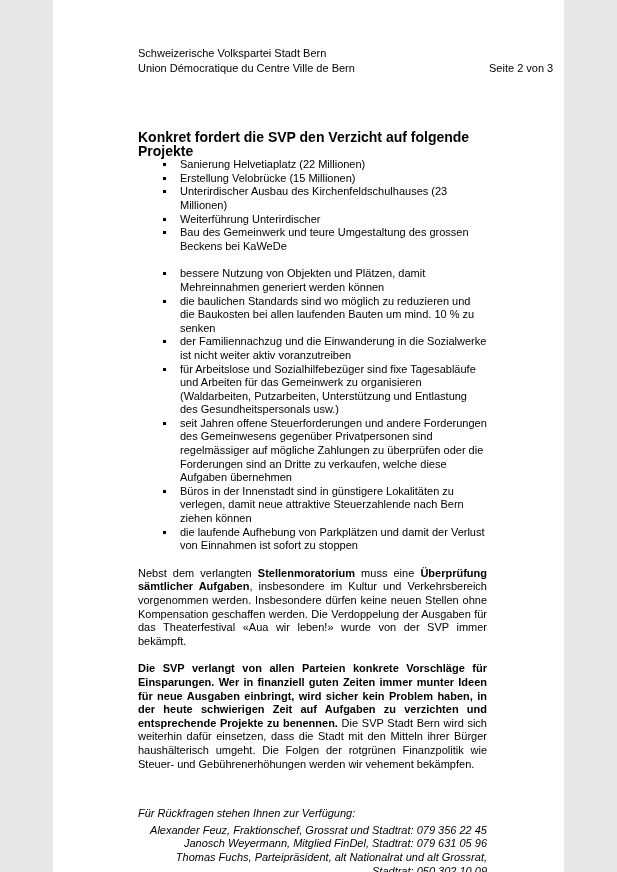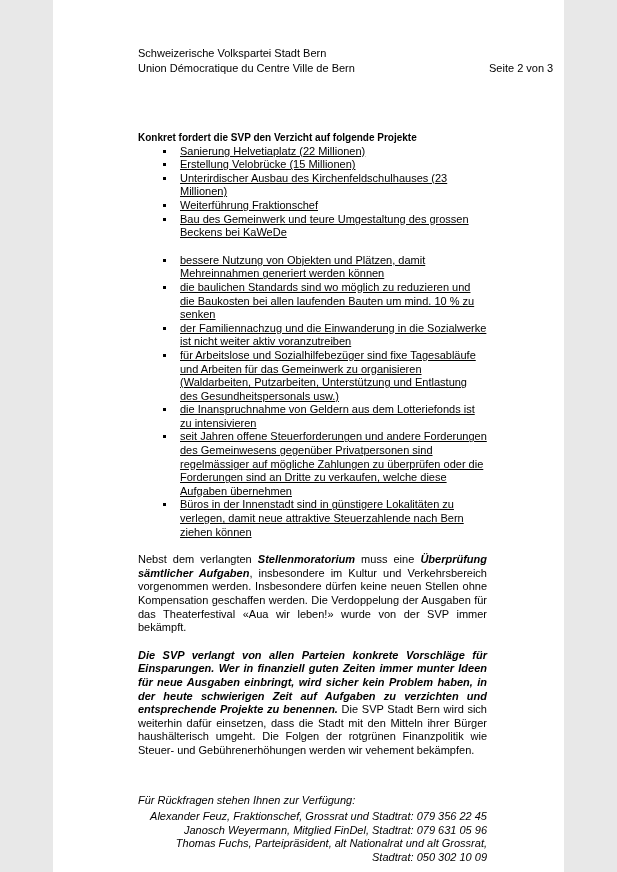--- a/index.html
+++ b/index.html
@@ -15,44 +15,44 @@
     font-size: 11px;
     line-height: 13.6px;
     color: #000000;
   }
   
   .hdr { line-height: 15px; }
   .hdr-row2 { position: relative; }
   .page-num { position: absolute; left: 351px; top: 0; white-space: nowrap; }
   
   .sec-heading {
-    font-size: 10px;
+    font-size: 14px;
     font-weight: bold;
     margin: 0;
     line-height: 13.6px;
   }
   .sec-1 { margin-top: 55px; }
   .sec-2 { margin-top: 14px; }
   
   ul.blist { margin: 0; padding: 0; list-style: none; }
-  ul.blist li { position: relative; padding-left: 42px; text-decoration: underline; }
+  ul.blist li { position: relative; padding-left: 42px; }
   ul.blist .sq {
     position: absolute;
     left: 25px;
     top: 5px;
     width: 3px;
     height: 3px;
     background: #000;
   }
   
   .paras p {
     margin: 14px 0 0 0;
     text-align: justify;
   }
-  .paras .b { font-weight: bold; font-style: italic; }
+  .paras .b { font-weight: bold; }
   
   .contact-intro {
     margin: 36px 0 0 0;
     font-style: italic;
   }
   .contact-lines { margin-top: 3px; font-style: italic; text-align: right; }
   .contact-lines div { line-height: 13.6px; }
 </style>
 </head>
 <body>
@@ -66,34 +66,35 @@
       <span class="page-num">Seite 2 von 3</span>
     </div>
   </div>
 
   <div class="sec-1">
     <p class="sec-heading">Konkret fordert die SVP den Verzicht auf folgende Projekte</p>
     <ul class="blist">
         <li><span class="sq"></span><span>Sanierung Helvetiaplatz (22 Millionen)</span></li>
         <li><span class="sq"></span><span>Erstellung Velobrücke (15 Millionen)</span></li>
         <li><span class="sq"></span><span>Unterirdischer Ausbau des Kirchenfeldschulhauses (23 Millionen)</span></li>
-        <li><span class="sq"></span><span>Weiterführung Fraktionschef</span></li>
+        <li><span class="sq"></span><span>Weiterführung Unterirdischer</span></li>
         <li><span class="sq"></span><span>Bau des Gemeinwerk und teure Umgestaltung des grossen Beckens bei KaWeDe</span></li>
       </ul>
   </div>
 
   <div class="sec-2">
     <ul class="blist">
         <li><span class="sq"></span><span>bessere Nutzung von Objekten und Plätzen, damit Mehreinnahmen generiert werden können</span></li>
         <li><span class="sq"></span><span>die baulichen Standards sind wo möglich zu reduzieren und die Baukosten bei allen laufenden Bauten um mind. 10 % zu senken</span></li>
         <li><span class="sq"></span><span>der Familiennachzug und die Einwanderung in die Sozialwerke ist nicht weiter aktiv voranzutreiben</span></li>
         <li><span class="sq"></span><span>für Arbeitslose und Sozialhilfebezüger sind fixe Tagesabläufe und Arbeiten für das Gemeinwerk zu organisieren (Waldarbeiten, Putzarbeiten, Unterstützung und Entlastung des Gesundheitspersonals usw.)</span></li>
-        <li><span class="sq"></span><span>die Inanspruchnahme von Geldern aus dem Lotteriefonds ist zu intensivieren</span></li>
+        <li><span class="sq"></span></li>
         <li><span class="sq"></span><span>seit Jahren offene Steuerforderungen und andere Forderungen des Gemeinwesens gegenüber Privatpersonen sind regelmässiger auf mögliche Zahlungen zu überprüfen oder die Forderungen sind an Dritte zu verkaufen, welche diese Aufgaben übernehmen</span></li>
         <li><span class="sq"></span><span>Büros in der Innenstadt sind in günstigere Lokalitäten zu verlegen, damit neue attraktive Steuerzahlende nach Bern ziehen können</span></li>
+        <li><span class="sq"></span><span>die laufende Aufhebung von Parkplätzen und damit der Verlust von Einnahmen ist sofort zu stoppen</span></li>
       </ul>
   </div>
 
   <div class="paras">
       <p><span>Nebst dem verlangten </span><span class="b">Stellenmoratorium</span><span> muss eine </span><span class="b">Überprüfung sämtlicher Aufgaben</span><span>, insbesondere im Kultur und Verkehrsbereich vorgenommen werden. Insbesondere dürfen keine neuen Stellen ohne Kompensation geschaffen werden. Die Verdoppelung der Ausgaben für das Theaterfestival «Aua wir leben!» wurde von der SVP immer bekämpft.</span></p>
       <p><span class="b">Die SVP verlangt von allen Parteien konkrete Vorschläge für Einsparungen. Wer in finanziell guten Zeiten immer munter Ideen für neue Ausgaben einbringt, wird sicher kein Problem haben, in der heute schwierigen Zeit auf Aufgaben zu verzichten und entsprechende Projekte zu benennen.</span><span> Die SVP Stadt Bern wird sich weiterhin dafür einsetzen, dass die Stadt mit den Mitteln ihrer Bürger haushälterisch umgeht. Die Folgen der rotgrünen Finanzpolitik wie Steuer- und Gebührenerhöhungen werden wir vehement bekämpfen.</span></p>
     </div>
 
   <p class="contact-intro">Für Rückfragen stehen Ihnen zur Verfügung:</p>
 

